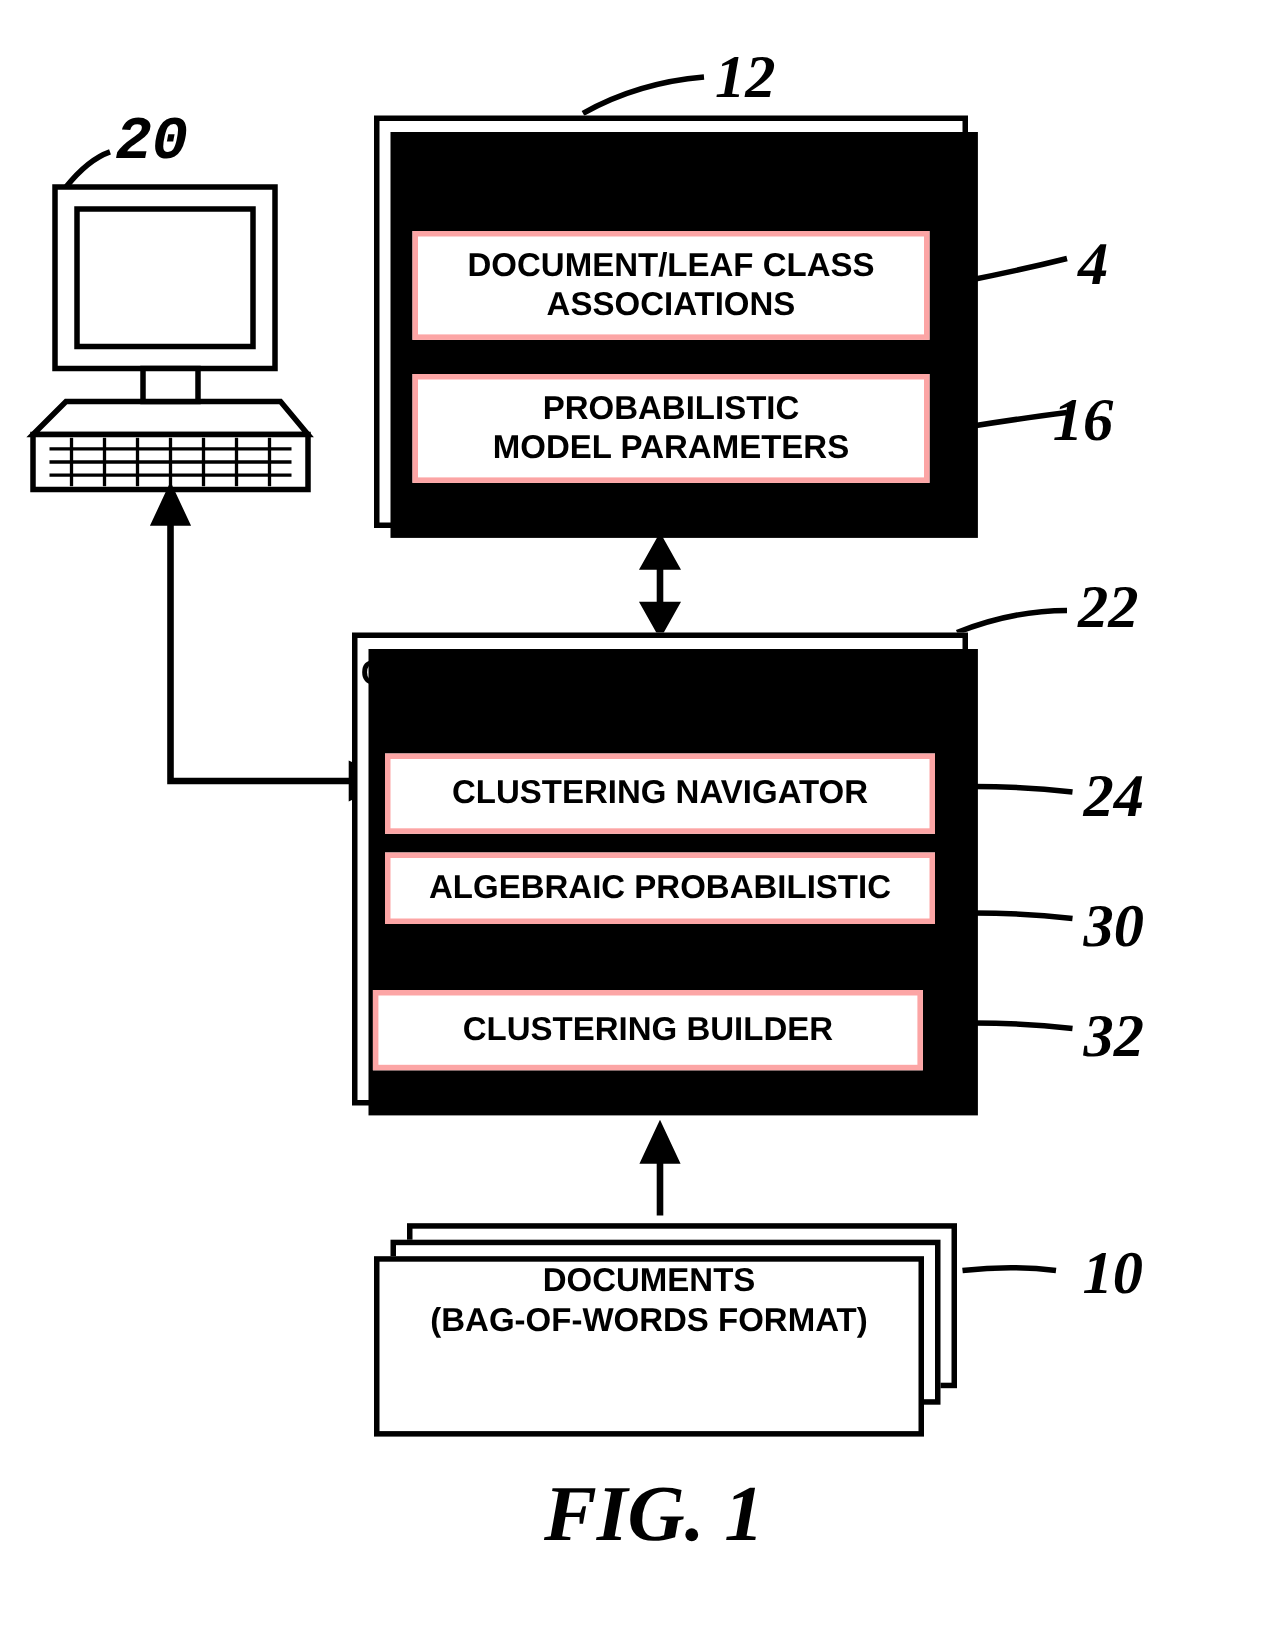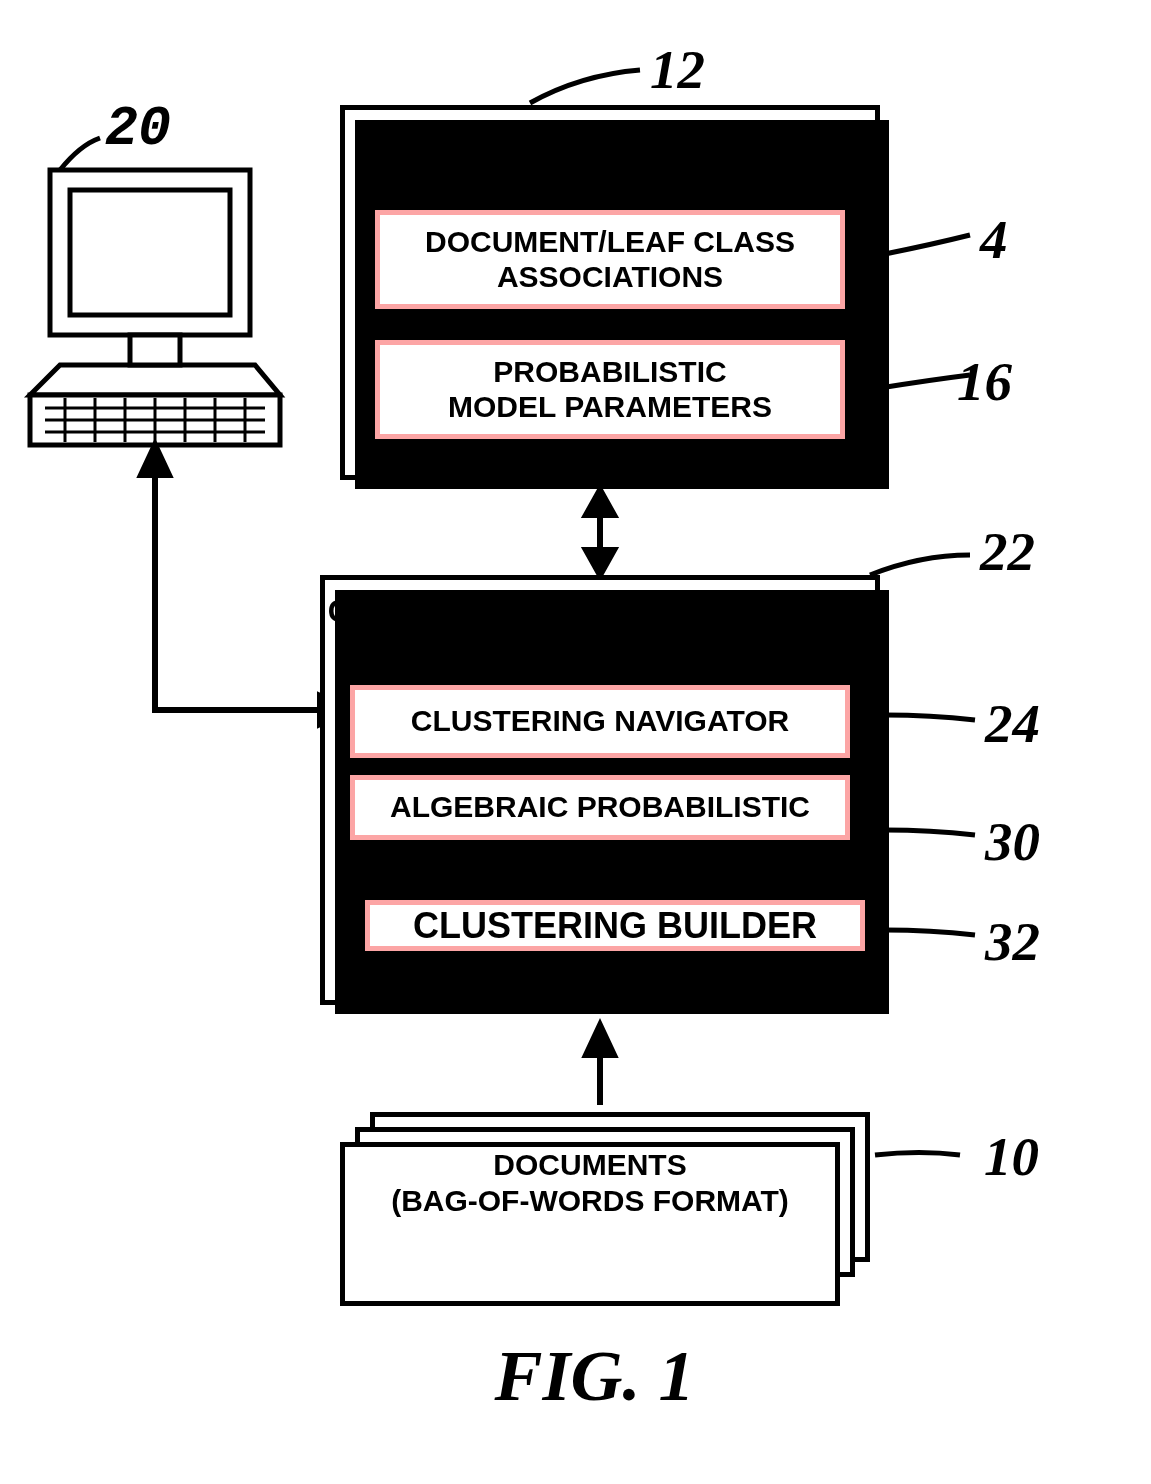--- a/index.html
+++ b/index.html
@@ -100,21 +100,21 @@
     <div class="title" style="font-size:31px;">CLUSTERING SYSTEM PROCESSOR</div>
 
     <div class="inner-box" style="position:absolute; left:25px; top:105px; width:500px; font-size:30px; padding:14px 8px;">
       <span>CLUSTERING NAVIGATOR</span>
     </div>
 
     <div class="inner-box" style="position:absolute; left:25px; top:195px; width:500px; font-size:30px;">
       <div>ALGEBRAIC PROBABILISTIC</div>
     </div>
 
-    <div class="inner-box" style="position:absolute; left:40px; top:320px; width:500px; font-size:36px; padding:0 8px;">
+    <div class="inner-box" style="position:absolute; left:14px; top:320px; width:500px; font-size:30px; padding:14px 8px;">
       <span>CLUSTERING BUILDER</span>
     </div>
   </div>
 
   <div class="doc-stack" style="left:370px; top:1112px; width:500px; height:150px; z-index:1;"></div>
   <div class="doc-stack" style="left:355px; top:1127px; width:500px; height:150px; z-index:2;"></div>
   <div class="doc-stack" style="left:340px; top:1142px; width:500px; height:164px; z-index:3; text-align:center; font-weight:bold; font-size:30px; line-height:1.2;">
     <div>DOCUMENTS</div>
     <div>(BAG-OF-WORDS FORMAT)</div>
   </div>

